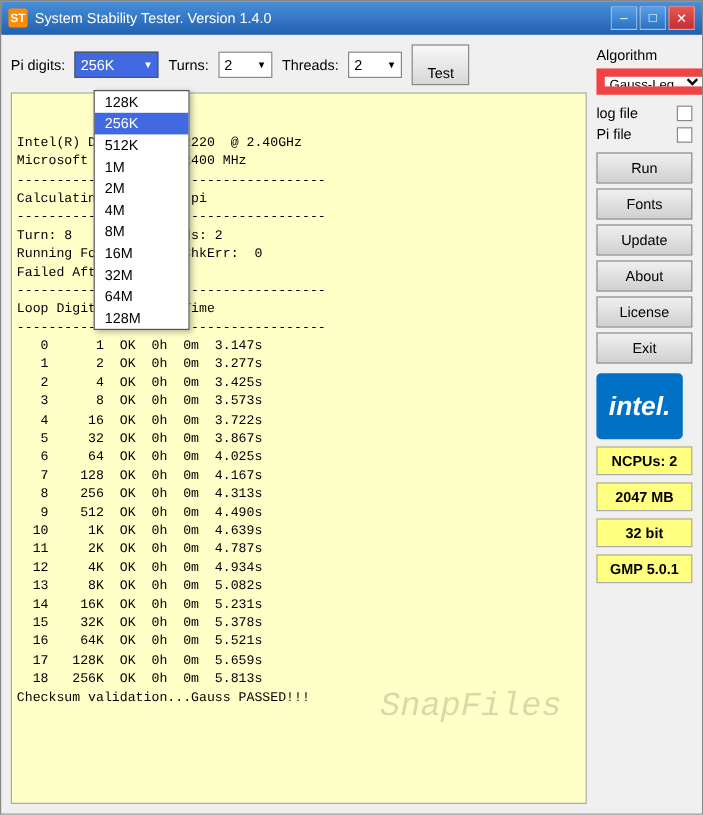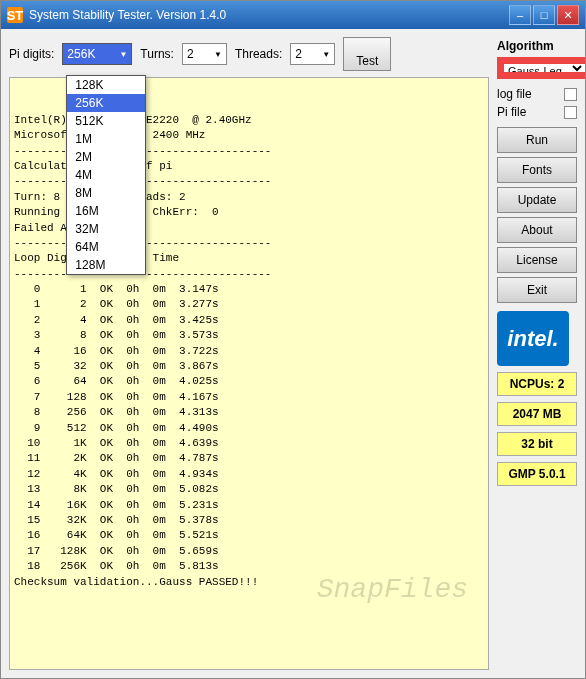--- a/index.html
+++ b/index.html
@@ -35,21 +35,21 @@
       gap: 6px;
     }
     .title-icon {
       width: 16px;
       height: 16px;
       background: #ff8c00;
       border-radius: 2px;
       display: flex;
       align-items: center;
       justify-content: center;
-      font-size: 13px;
+      font-size: 10px;
       color: white;
       font-weight: bold;
     }
     .title-text {
       font-size: 12px;
       font-weight: normal;
     }
     .title-buttons {
       display: flex;
       gap: 2px;
@@ -156,21 +156,21 @@
     }
     .sidebar {
       width: 80px;
       display: flex;
       flex-direction: column;
       gap: 4px;
       flex-shrink: 0;
     }
     .sidebar-section-label {
       font-size: 12px;
-      font-weight: bold;
+      font-weight: normal;
       margin-top: 2px;
     }
     .sidebar-row {
       display: flex;
       align-items: center;
       justify-content: space-between;
     }
     .checkbox {
       width: 13px;
       height: 13px;
@@ -238,21 +238,21 @@
       display: flex;
       align-items: center;
       justify-content: center;
       margin-top: 2px;
     }
 
     
     .dropdown-overlay {
       position: absolute;
       top: 32px;
-      left: 4px;
+      left: 16px;
       width: 80px;
       background: white;
       border: 1px solid #555;
       z-index: 100;
       box-shadow: 2px 2px 5px rgba(0,0,0,0.3);
     }
     .dropdown-item {
       padding: 2px 8px;
       font-size: 12px;
       cursor: pointer;

